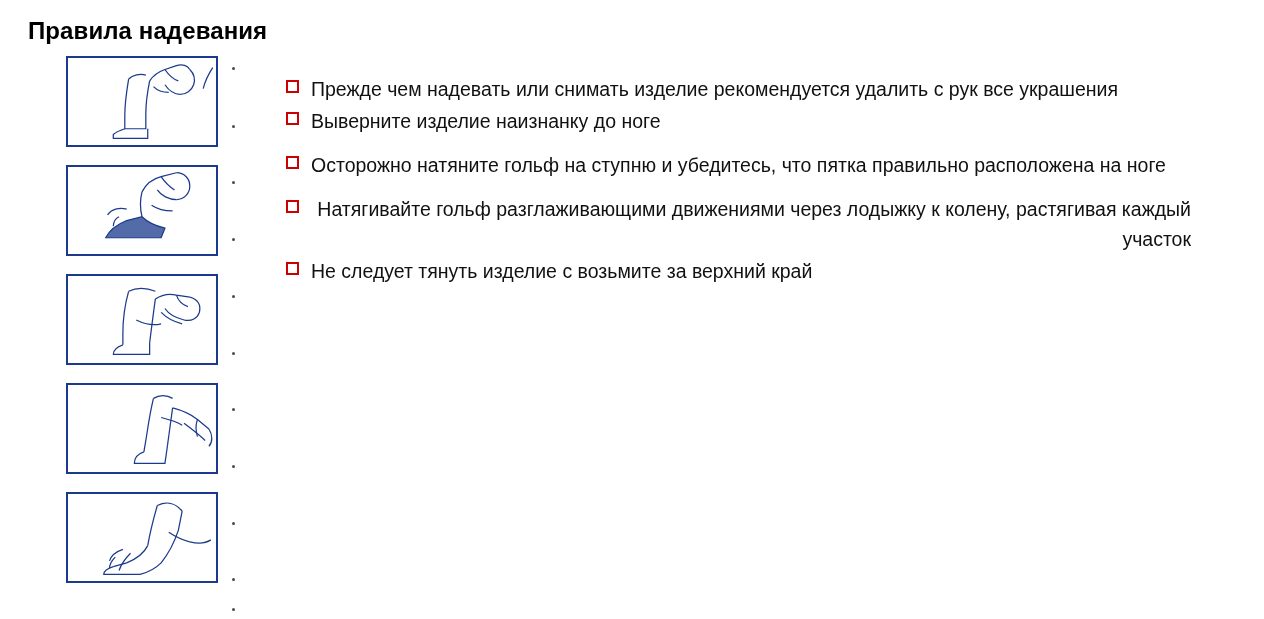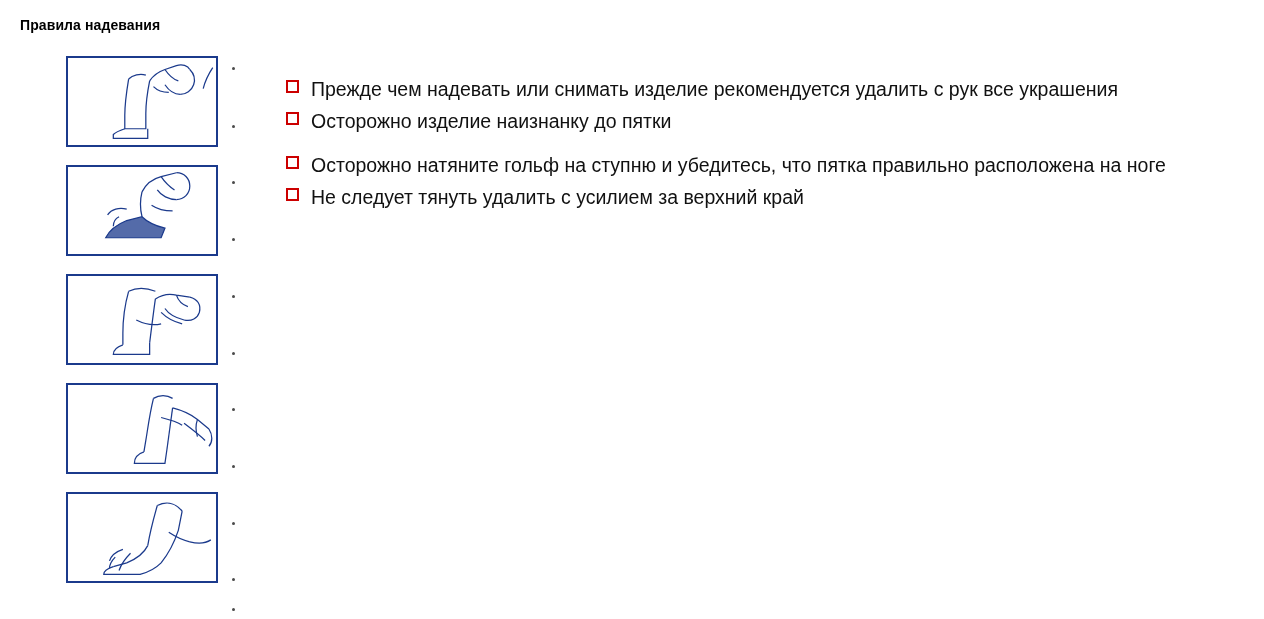--- a/index.html
+++ b/index.html
@@ -16,23 +16,23 @@
     position: relative;
     overflow: hidden;
   }
   .page {
     position: relative;
     width: 1264px;
     height: 619px;
   }
   .page-title {
     position: absolute;
-    left: 20px;
+    left: 28px;
     top: 17px;
-    font-size: 14px;
+    font-size: 24px;
     font-weight: bold;
     color: #000000;
     letter-spacing: 0.1px;
   }
   
   .illustrations {
     position: absolute;
     left: 66px;
     top: 56px;
     width: 156px;
@@ -199,31 +199,35 @@
 
   <div class="steps">
 
     <div class="step">
       <span class="bullet"></span>
       <span class="step-text">Прежде чем надевать или снимать изделие рекомендуется удалить с рук все украшения</span>
     </div>
 
     <div class="step">
       <span class="bullet"></span>
-      <span class="step-text">Осторожно изделие наизнанку до пятки</span>
+      <span class="step-text">Выверните изделие наизнанку до ноге</span>
     </div>
 
     <div class="step gap">
       <span class="bullet"></span>
       <span class="step-text">Осторожно натяните гольф на ступню и убедитесь, что пятка правильно расположена на ноге</span>
     </div>
 
+    <div class="step gap">
+      <span class="bullet"></span>
+      <span class="step-text">Натягивайте гольф разглаживающими движениями через лодыжку к колену, растягивая каждый участок</span>
+    </div>
 
     <div class="step">
       <span class="bullet"></span>
-      <span class="step-text">Не следует тянуть удалить с усилием за верхний край</span>
+      <span class="step-text">Не следует тянуть изделие с возьмите за верхний край</span>
     </div>
 
 
 
   </div>
 
 </div>
 
 </body></html>

